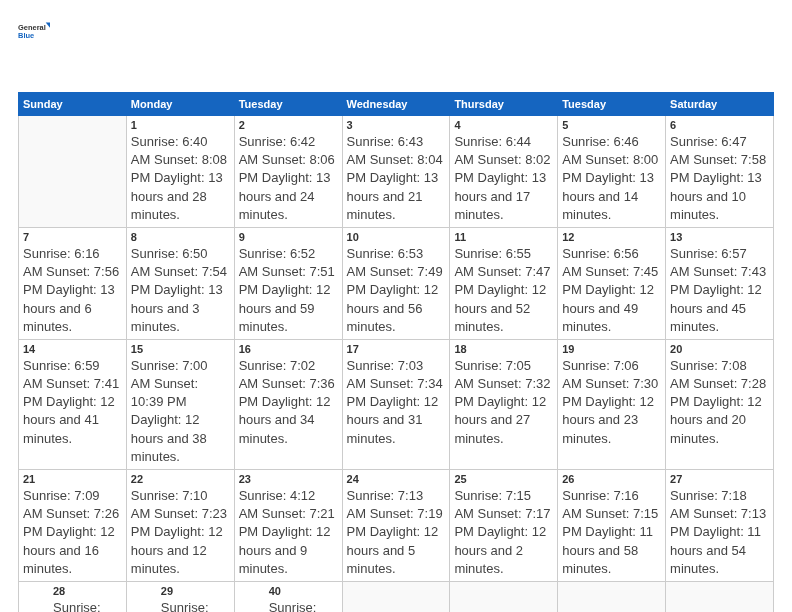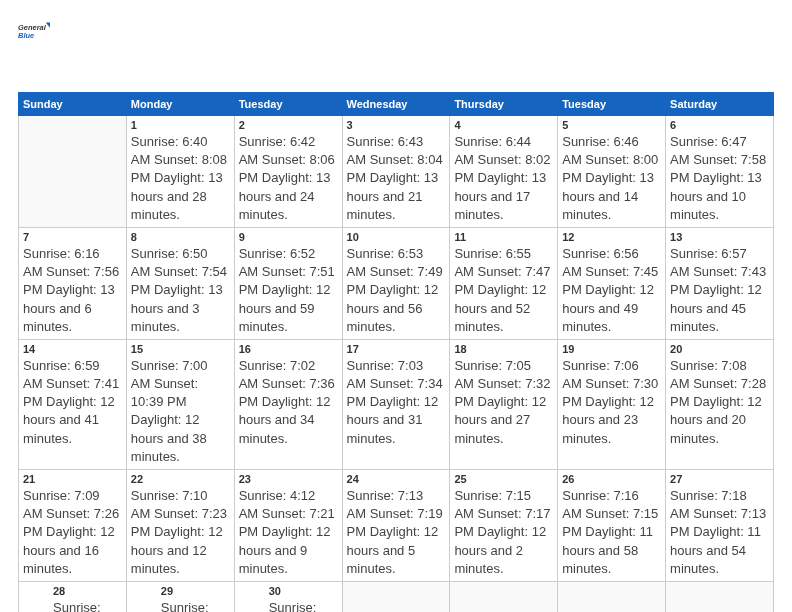--- a/index.html
+++ b/index.html
@@ -19,21 +19,20 @@
     .header {
       display: flex;
       justify-content: space-between;
       align-items: flex-start;
       margin-bottom: 8px;
     }
     .logo {
       display: flex;
       align-items: flex-start;
       gap: 0;
-      font-style: italic;
     }
     .title-block {
       text-align: right;
     }
     .month-title {
       font-size: 32px;
       font-weight: bold;
       color: #333;
       line-height: 1.1;
     }
@@ -321,21 +320,21 @@
 and 51 minutes.</div>
           </td>
           <td>
             <span class="day-num">29</span>
             <div class="cell-info">Sunrise: 7:21 AM
 Sunset: 7:08 PM
 Daylight: 11 hours
 and 47 minutes.</div>
           </td>
           <td>
-            <span class="day-num">30</span>
+            <span class="day-num">40</span>
             <div class="cell-info">Sunrise: 7:22 AM
 Sunset: 7:06 PM
 Daylight: 11 hours
 and 44 minutes.</div>
           </td>
           <td class="empty"></td>
           <td class="empty"></td>
           <td class="empty"></td>
           <td class="empty"></td>
         </tr>

